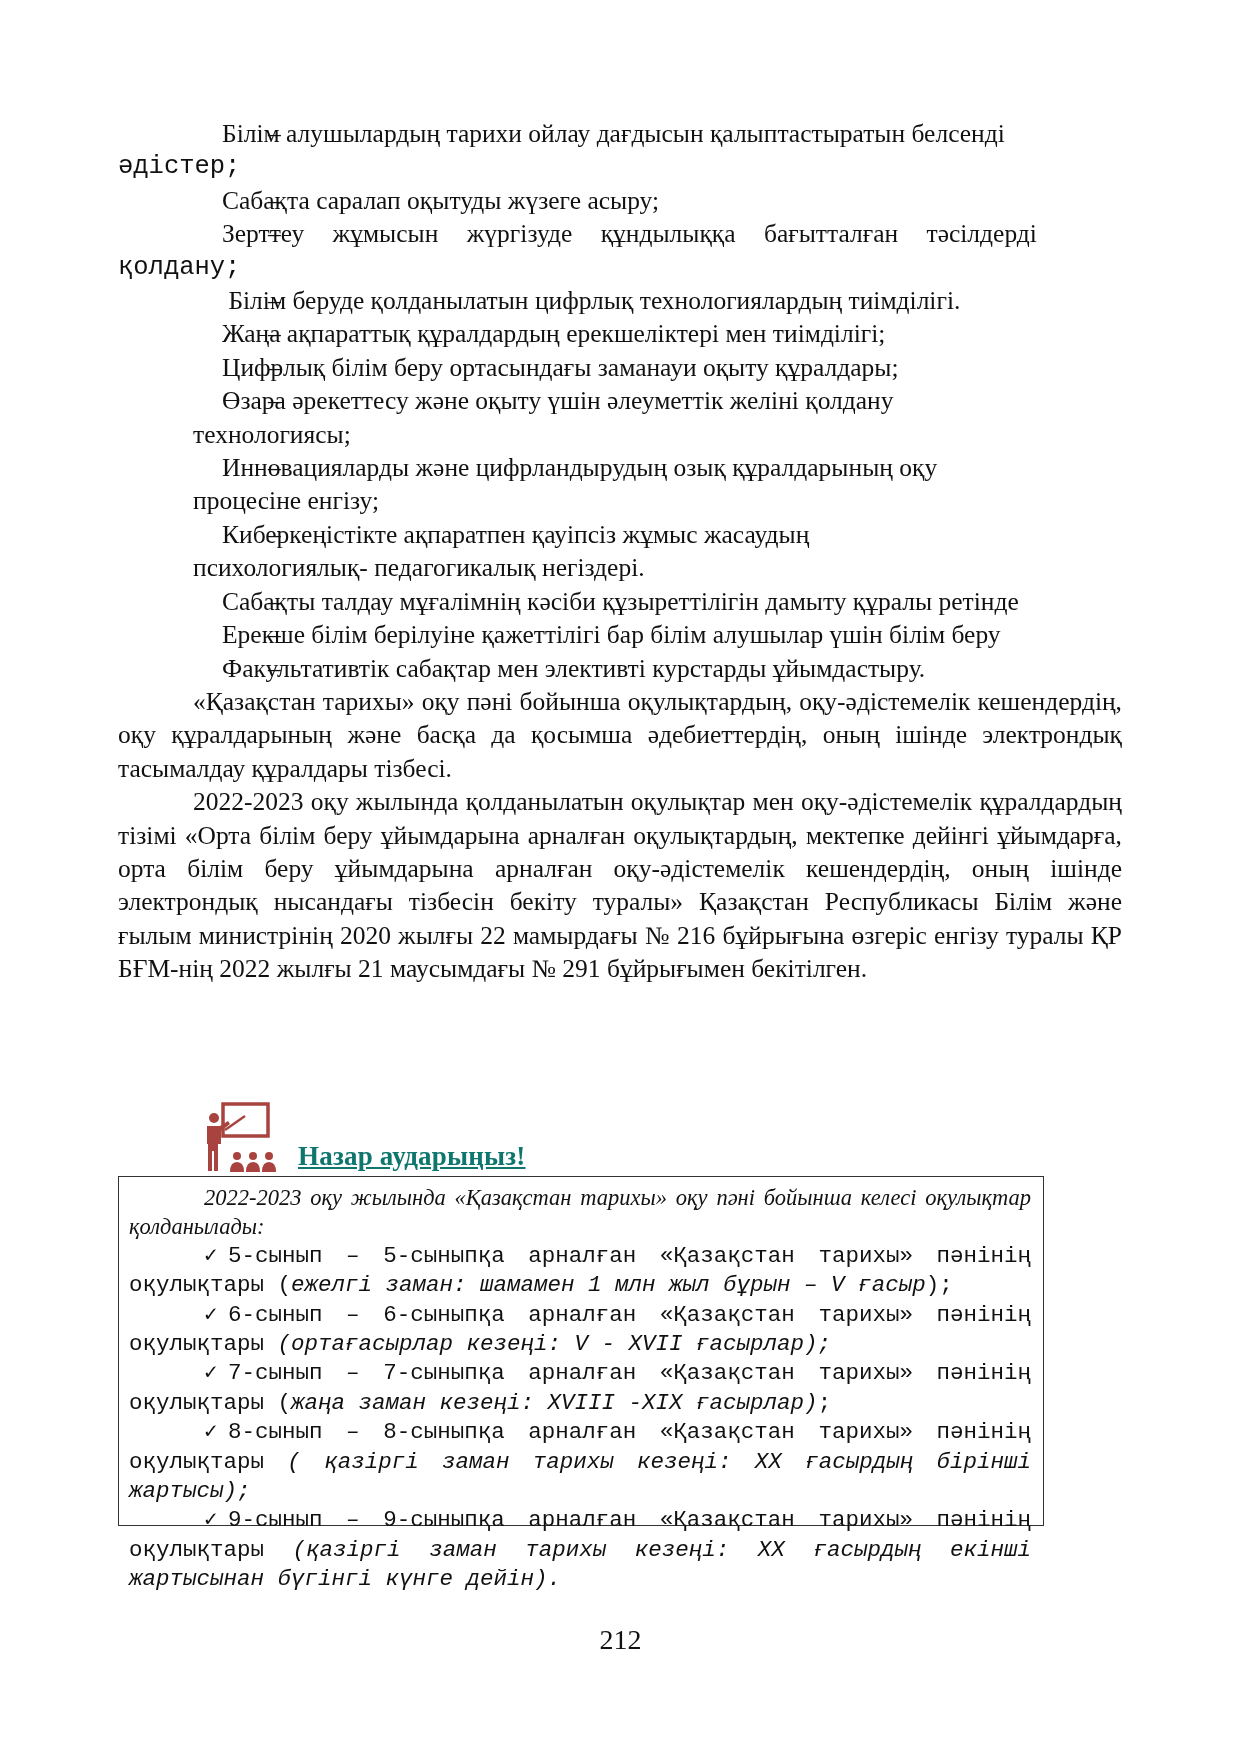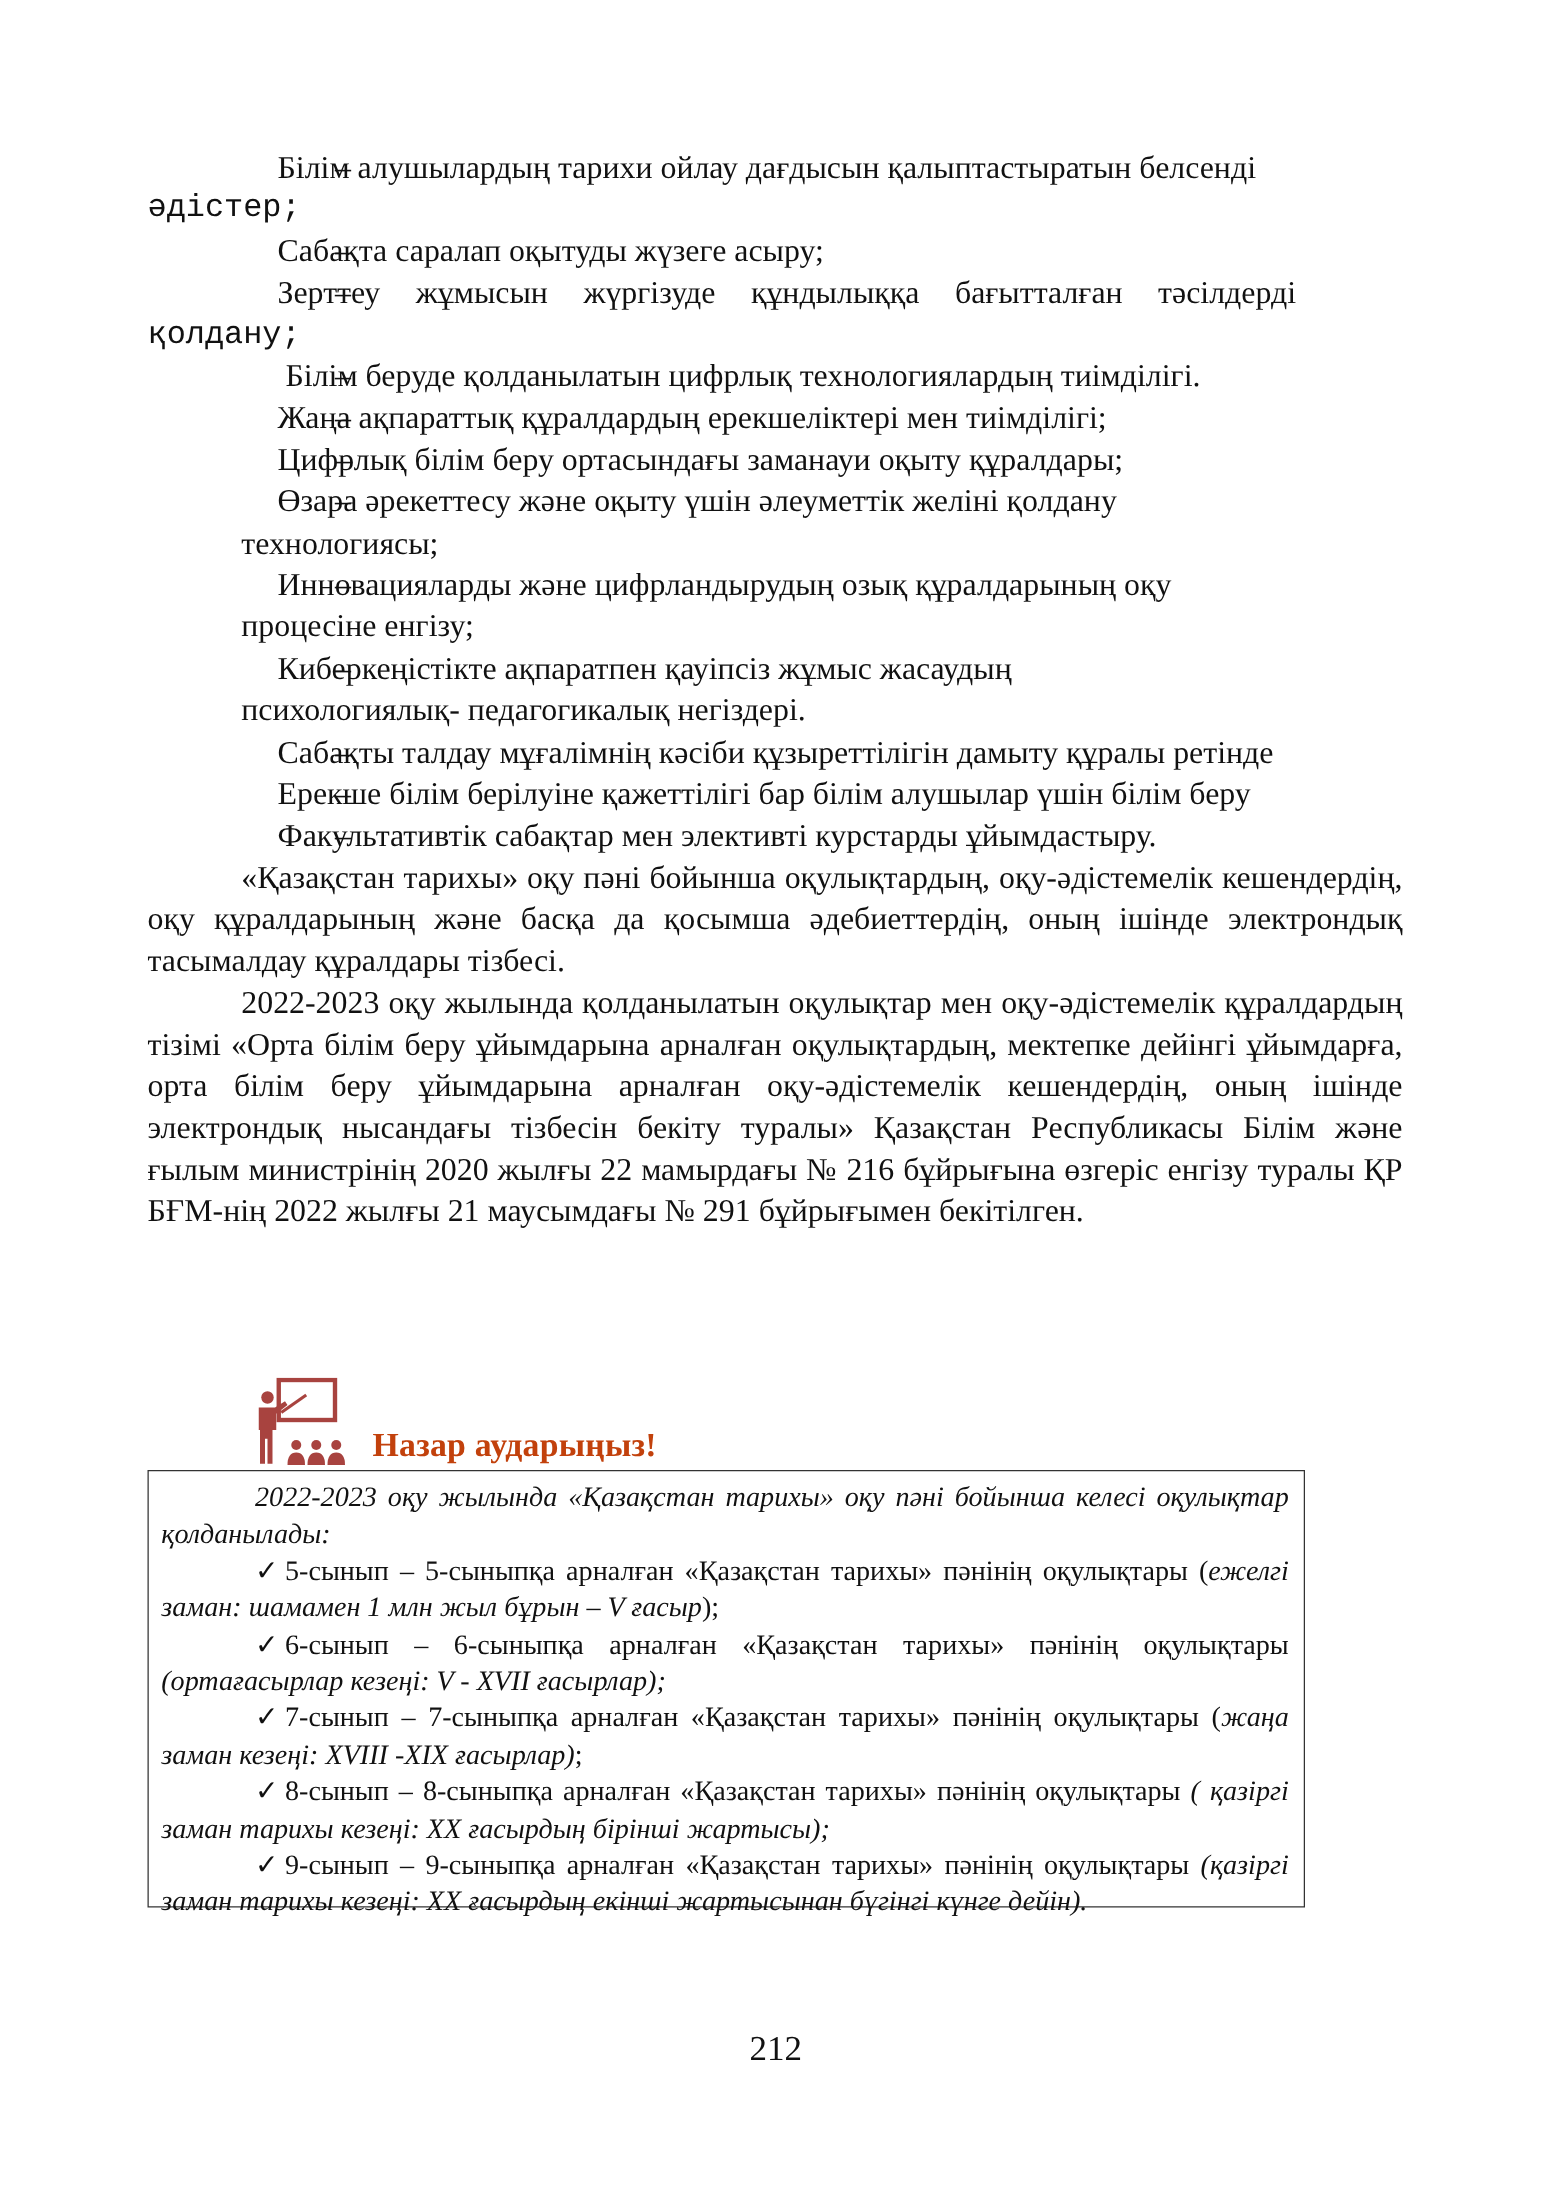--- a/index.html
+++ b/index.html
@@ -15,31 +15,31 @@
   .p { margin: 0; text-align: justify; }
   .p.indent { text-indent: 75px; }
   .p.hang { padding-left: 75px; text-indent: 0; text-align: left; }
   .p.left { text-align: left; font-family: Liberation Mono, monospace; }
   .dash { display: inline-block; width: 29px; }
   .callout-head {
     position: absolute; left: 203px; top: 1098px; height: 76px; display: flex; align-items: flex-end;
   }
   .callout-icon { width: 75px; height: 72px; }
   .callout-title {
-    font-family: "Liberation Serif", serif; font-weight: bold; color: #c2410c;
-    font-size: 27px; margin-left: 20px; margin-bottom: 2px; letter-spacing: 0.2px;
+    font-family: "Liberation Serif", serif; font-weight: bold; color: #0f766e;
+    font-size: 27px; margin-left: 20px; margin-bottom: 2px; letter-spacing: 0.2px; text-decoration: underline;
   }
   .callout-box {
     position: absolute; left: 118px; top: 1176px; width: 926px; height: 350px;
     border: 1.5px solid #333; box-sizing: border-box; padding: 6px 12px 0 10px;
     font-size: 22.5px; line-height: 29.4px;
   }
   .callout-box .p { text-align: justify; }
   .callout-box .intro { text-indent: 75px; font-style: italic; }
-  .item { text-indent: 75px; text-align: justify; margin: 0; }
+  .item { text-indent: 75px; text-align: justify; margin: 0; font-family: Liberation Mono, monospace; }
   .check { display: inline-block; width: 24px; text-indent: 0; }
   .it { font-style: italic; }
   .page-number {
     position: absolute; left: 0; width: 1241px; top: 1624px; text-align: center; font-size: 28px;
   }
 </style>
 </head>
 <body>
 
 <div class="page">

